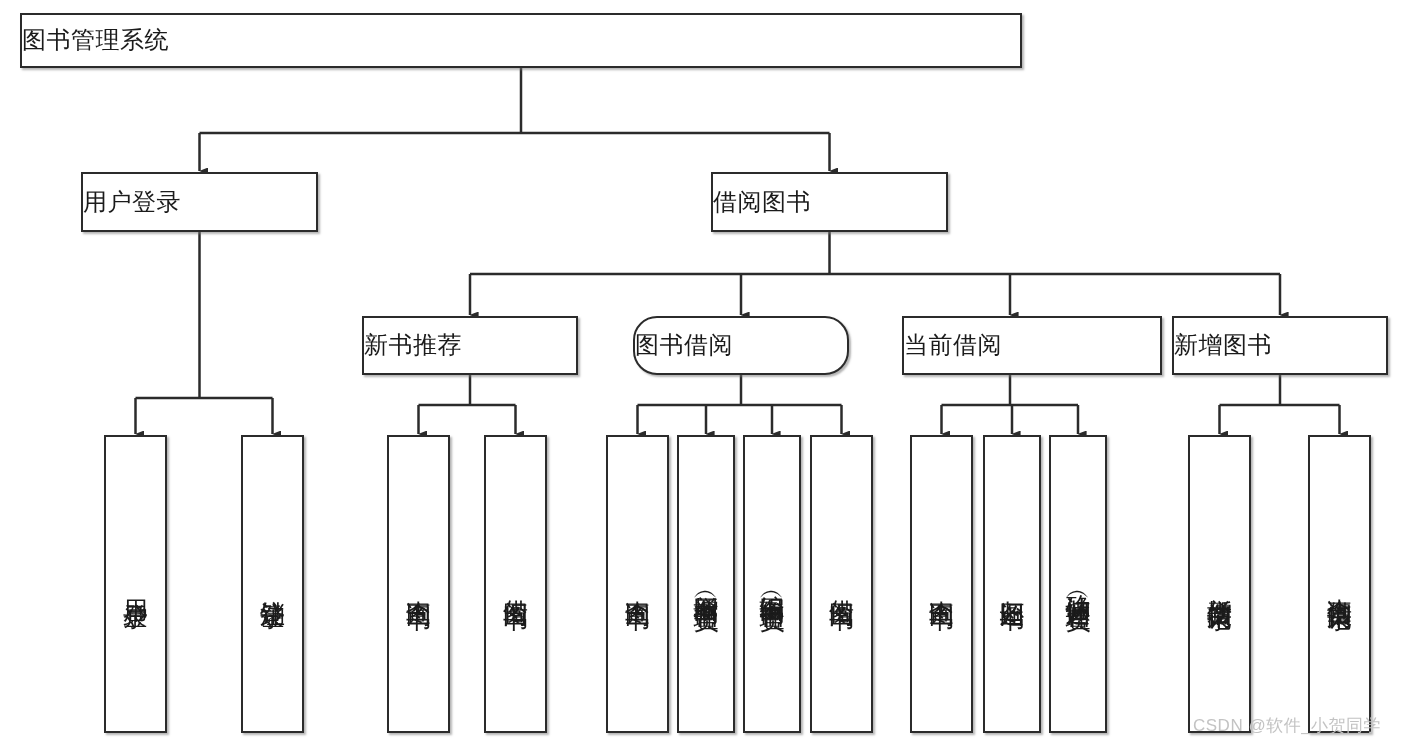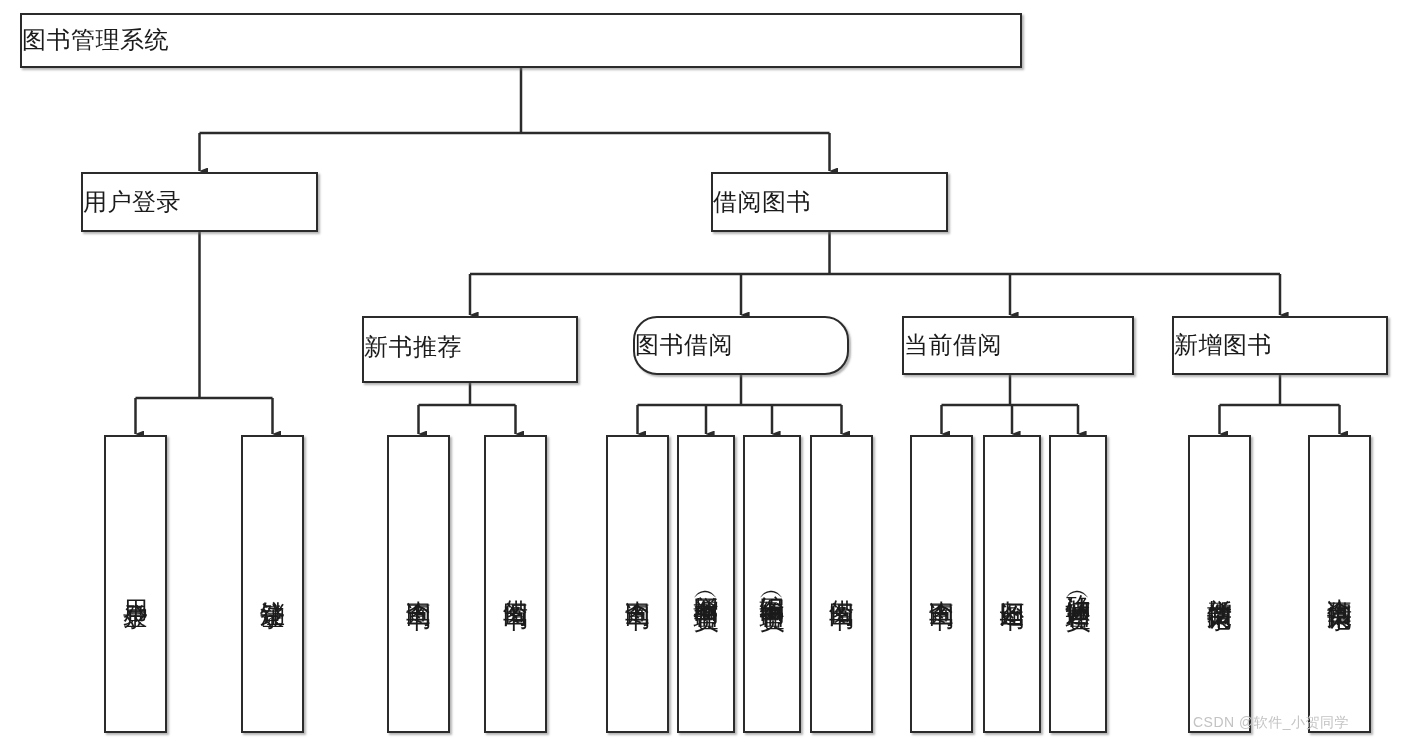--- a/index.html
+++ b/index.html
@@ -54,21 +54,21 @@
     writing-mode: vertical-rl;
     text-orientation: upright;
     font-size: 25px;
     letter-spacing: 2px;
     line-height: 1;
     max-height: 100%;
   }
   .watermark {
     position: absolute;
     color: #c3c3c3;
-    font-size: 14px;
+    font-size: 17px;
     white-space: nowrap;
     pointer-events: none;
     letter-spacing: 0.5px;
   }
 </style>
 </head>
 <body>
 
 <div id="diagram-root">
 
@@ -118,27 +118,27 @@
   <div id="node-layer">
       <div class="node-box horizontal" style="left: 20px; top: 13px; width: 1002px; height: 55px;">
         <span class="node-label">图书管理系统</span>
       </div>
       <div class="node-box horizontal" style="left: 81px; top: 172px; width: 237px; height: 60px;">
         <span class="node-label">用户登录</span>
       </div>
       <div class="node-box horizontal" style="left: 711px; top: 172px; width: 237px; height: 60px;">
         <span class="node-label">借阅图书</span>
       </div>
-      <div class="node-box horizontal" style="left: 362px; top: 316px; width: 216px; height: 67px; font-family: Liberation Mono, monospace;">
+      <div class="node-box horizontal" style="left: 362px; top: 316px; width: 216px; height: 59px;">
         <span class="node-label">新书推荐</span>
       </div>
       <div class="node-box horizontal" style="left: 633px; top: 316px; width: 216px; height: 59px; border-radius: 24px;">
         <span class="node-label">图书借阅</span>
       </div>
-      <div class="node-box horizontal" style="left: 902px; top: 316px; width: 232px; height: 59px;">
+      <div class="node-box horizontal" style="left: 902px; top: 316px; width: 260px; height: 59px;">
         <span class="node-label">当前借阅</span>
       </div>
       <div class="node-box horizontal" style="left: 1172px; top: 316px; width: 216px; height: 59px;">
         <span class="node-label">新增图书</span>
       </div>
       <div class="node-box vertical" style="left: 104px; top: 435px; width: 63px; height: 298px;">
         <span class="node-label">用户登录</span>
       </div>
       <div class="node-box vertical" style="left: 241px; top: 435px; width: 63px; height: 298px;">
         <span class="node-label">注销登录</span>

